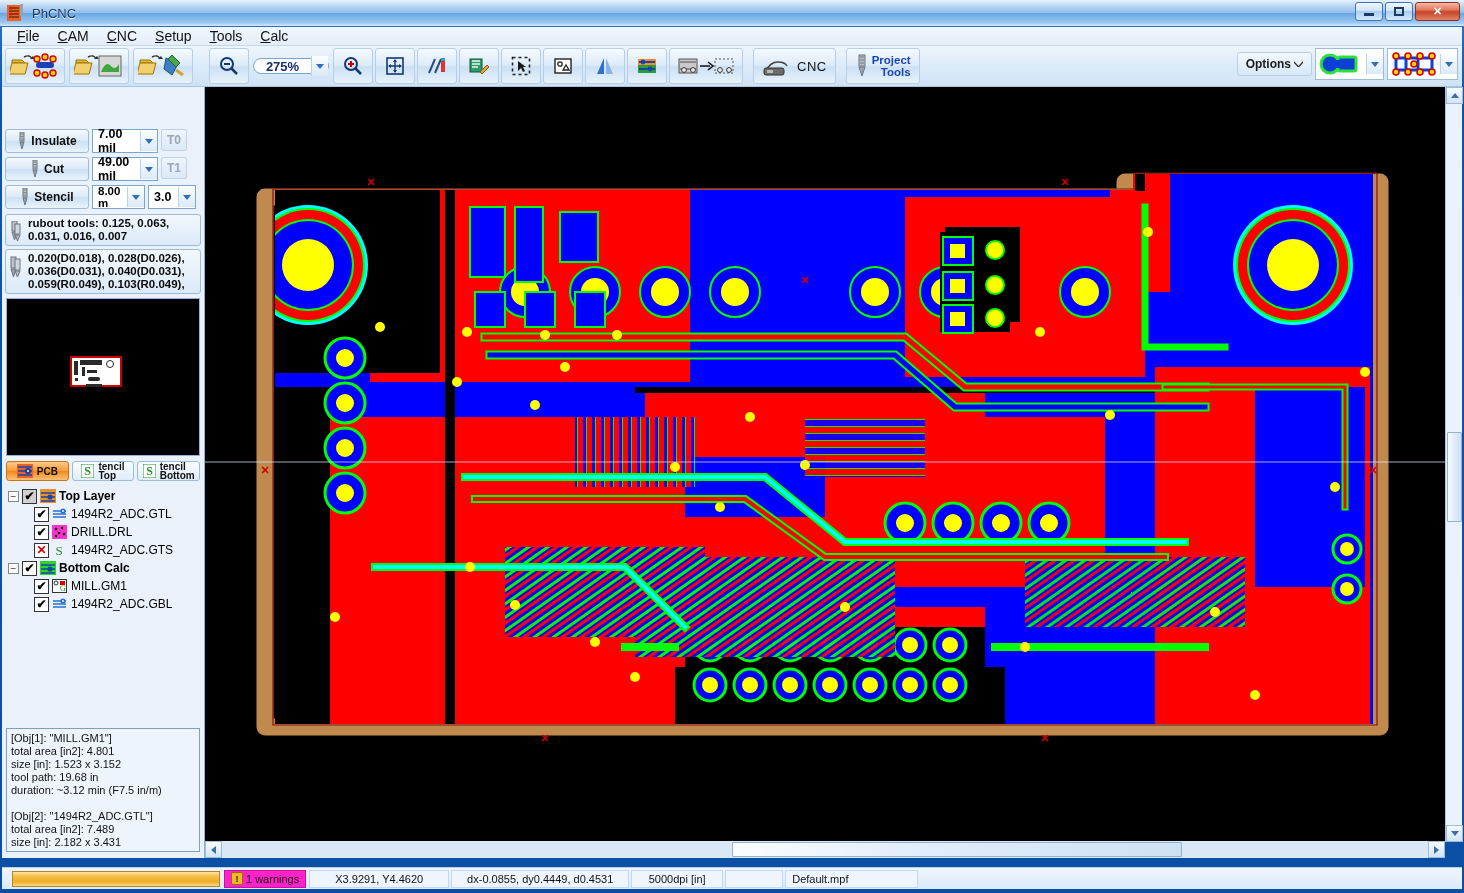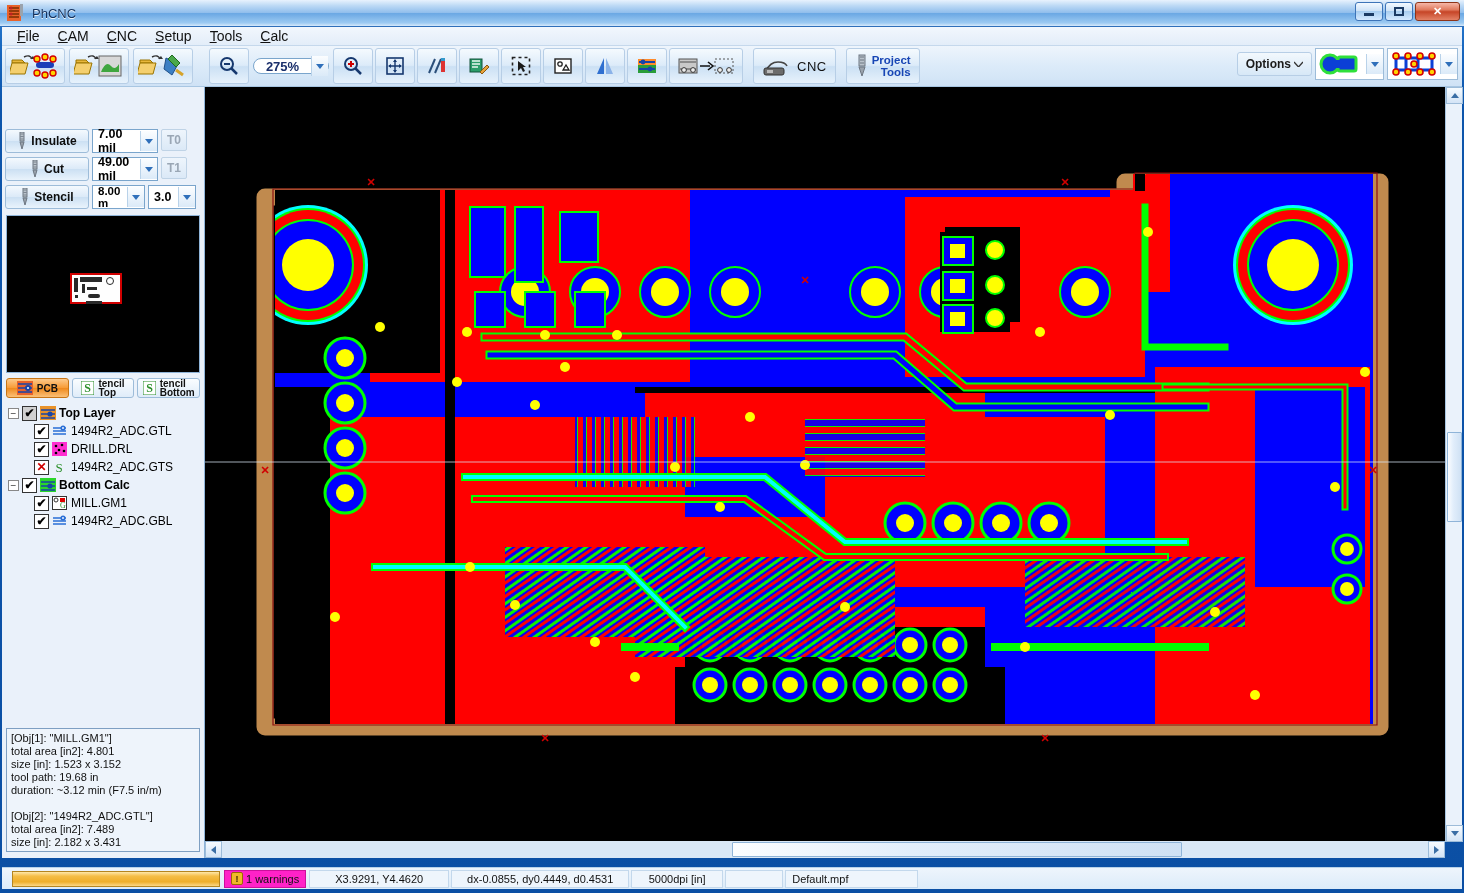--- a/index.html
+++ b/index.html
@@ -546,21 +546,46 @@
       <div class="lp-combo" style="width:53px">
         <span class="v" style="font-size:11.5px">8.00 m</span>
         <span class="combo-arrow"></span>
       </div>
       <div class="lp-combo" style="width:48px">
         <span class="v">3.0</span>
         <span class="combo-arrow"></span>
       </div>
     </div>
 
-
+    <div class="lp-info">
+      <span class="bit">
+        <svg width="13" height="20" viewBox="0 0 13 20">
+            <rect x="3" y="0" width="5" height="10" fill="#b9c2cb" stroke="#6d7681"></rect>
+            <path d="M3 11 l2.5 8 2.5-8z" fill="#9aa3ad" stroke="#6d7681"></path>
+            <rect x="6" y="3" width="5" height="10" fill="#cfd6dd" stroke="#6d7681"></rect>
+            <path d="M6 14 l2.5 6 2.5-6z" fill="#b0b8c0" stroke="#6d7681"></path>
+          </svg>
+      </span>
+      <div>rubout tools: 0.125, 0.063,</div>
+      <div>0.031, 0.016, 0.007</div>
+    </div>
+
+    <div class="lp-info">
+      <span class="bit">
+        <svg width="13" height="22" viewBox="0 0 13 22">
+            <rect x="2" y="1" width="5" height="11" fill="#b9c2cb" stroke="#6d7681"></rect>
+            <path d="M2 13 l2.5 8 2.5-8z" fill="#9aa3ad" stroke="#6d7681"></path>
+            <rect x="6" y="3" width="5" height="11" fill="#cfd6dd" stroke="#6d7681"></rect>
+            <path d="M6 15 l2.5 6 2.5-6z" fill="#b0b8c0" stroke="#6d7681"></path>
+          </svg>
+      </span>
+      <div>0.020(D0.018), 0.028(D0.026),</div>
+      <div>0.036(D0.031), 0.040(D0.031),</div>
+      <div>0.059(R0.049), 0.103(R0.049),</div>
+    </div>
 
     <div class="preview">
       <div class="mini">
         <div class="blob" style="left:2px;top:3px;width:4px;height:14px;"></div>
         <div class="blob" style="left:8px;top:2px;width:22px;height:5px;"></div>
         <div class="blob" style="left:10px;top:9px;width:3px;height:9px;"></div>
         <div class="blob" style="left:15px;top:12px;width:10px;height:3px;"></div>
         <div class="blob" style="left:16px;top:19px;width:12px;height:4px;border-radius:3px;"></div>
         <div class="blob" style="left:34px;top:2px;width:8px;height:8px;border-radius:50%;background:none;border:1px solid #2a2a2a;"></div>
         <div class="blob" style="left:14px;top:26px;width:16px;height:3px;"></div>

